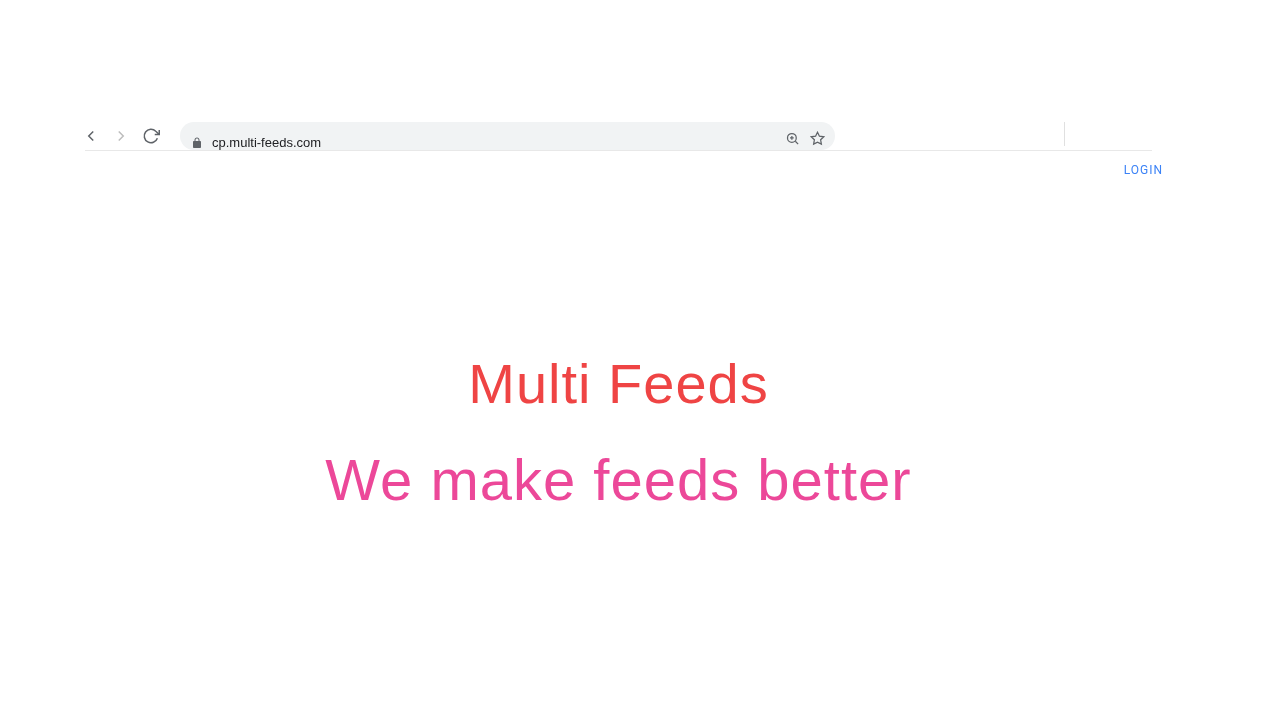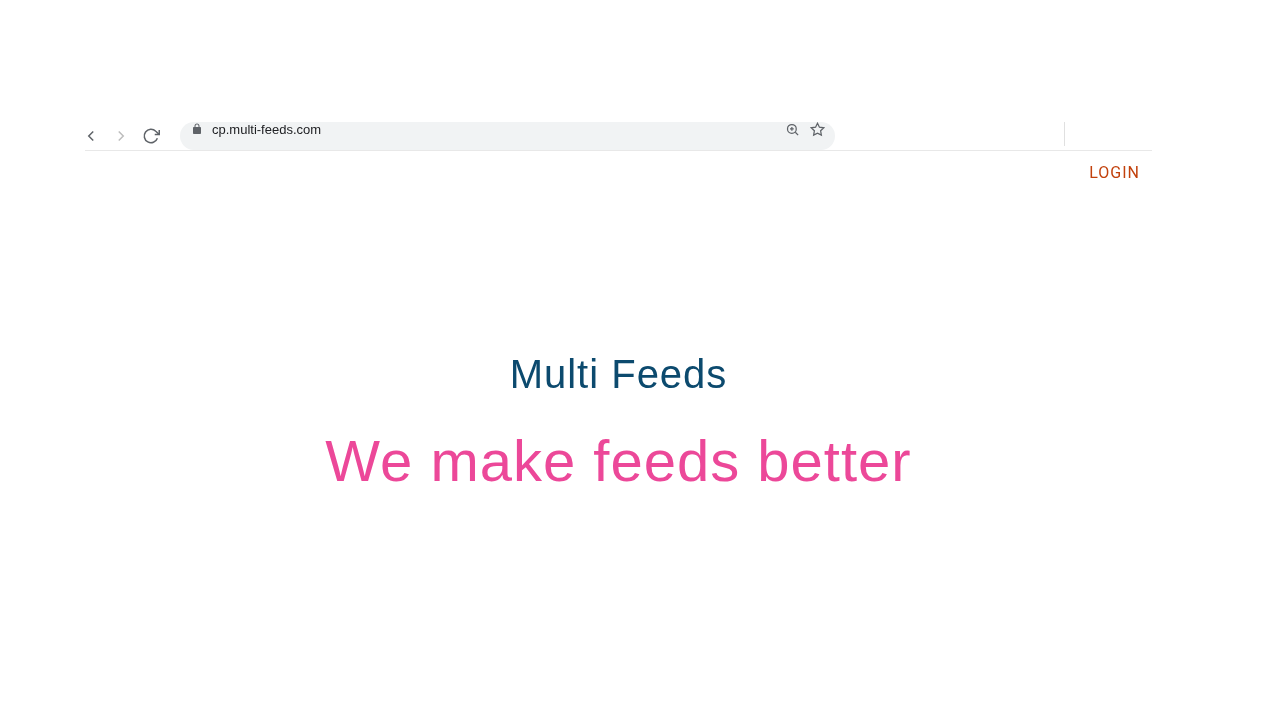--- a/index.html
+++ b/index.html
@@ -47,21 +47,21 @@
     }
     
     .address-bar {
       flex: 1;
       max-width: 655px;
       margin-left: 12px;
       height: 28px;
       background: #f1f3f4;
       border-radius: 14px;
       display: flex;
-      align-items: flex-start;
+      align-items: flex-end;
       padding: 0 10px;
       gap: 8px;
     }
     
     .lock-icon {
       width: 14px;
       height: 14px;
       display: flex;
       align-items: center;
       justify-content: center;
@@ -108,41 +108,41 @@
       top: 150px;
       left: 85px;
       right: 128px;
       height: 1px;
       background: #e8e8e8;
     }
     
     .login-button {
       position: absolute;
       top: 163px;
-      right: 140px;
-      font-size: 16px;
+      right: 117px;
+      font-size: 12px;
       font-weight: 400;
       letter-spacing: 1px;
-      color: #c2410c;
+      color: #3b82f6;
       cursor: pointer;
       font-family: -apple-system, BlinkMacSystemFont, "Segoe UI", Roboto, sans-serif;
     }
     
     .hero {
       position: absolute;
       top: 350px;
       left: 85px;
       right: 128px;
       text-align: center;
     }
     
     .hero-title {
-      font-size: 40px;
+      font-size: 56px;
       font-weight: 100;
-      color: #0c4a6e;
+      color: #ef4444;
       letter-spacing: 1px;
       font-family: "Helvetica Neue", Helvetica, Arial, sans-serif;
       line-height: 1.2;
     }
     
     .hero-subtitle {
       font-size: 58px;
       font-weight: 100;
       color: #ec4899;
       letter-spacing: 1px;

